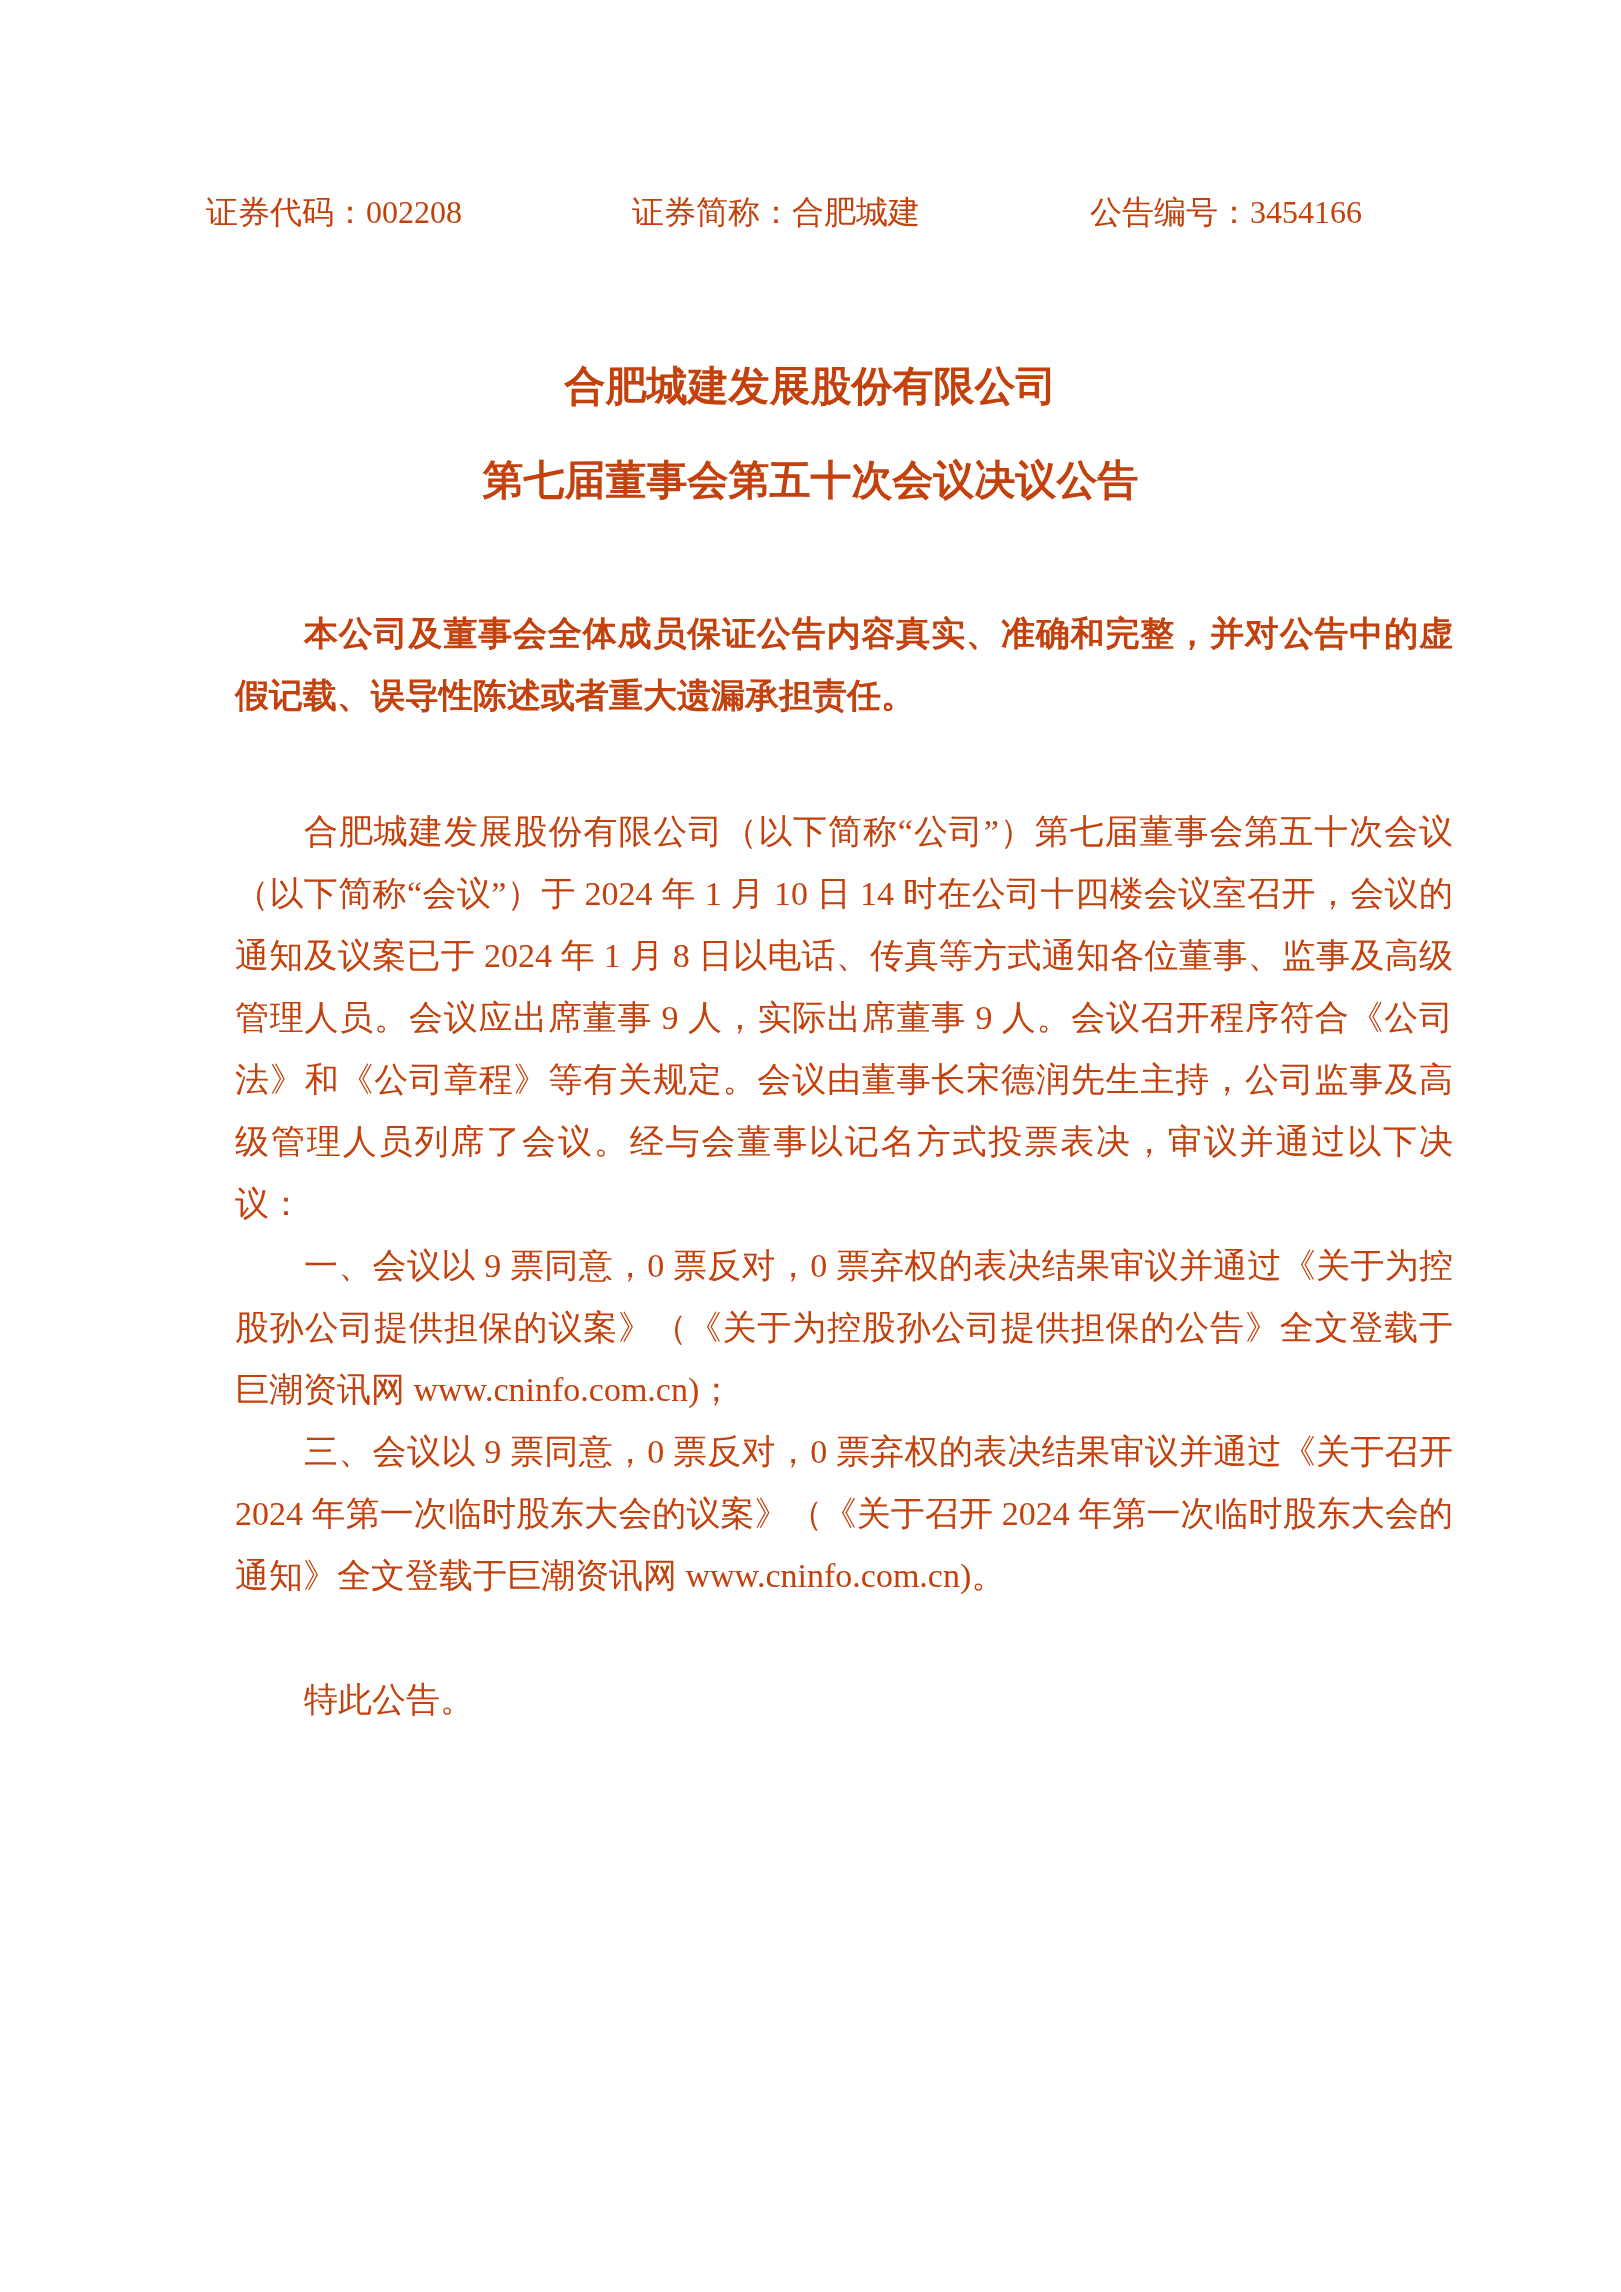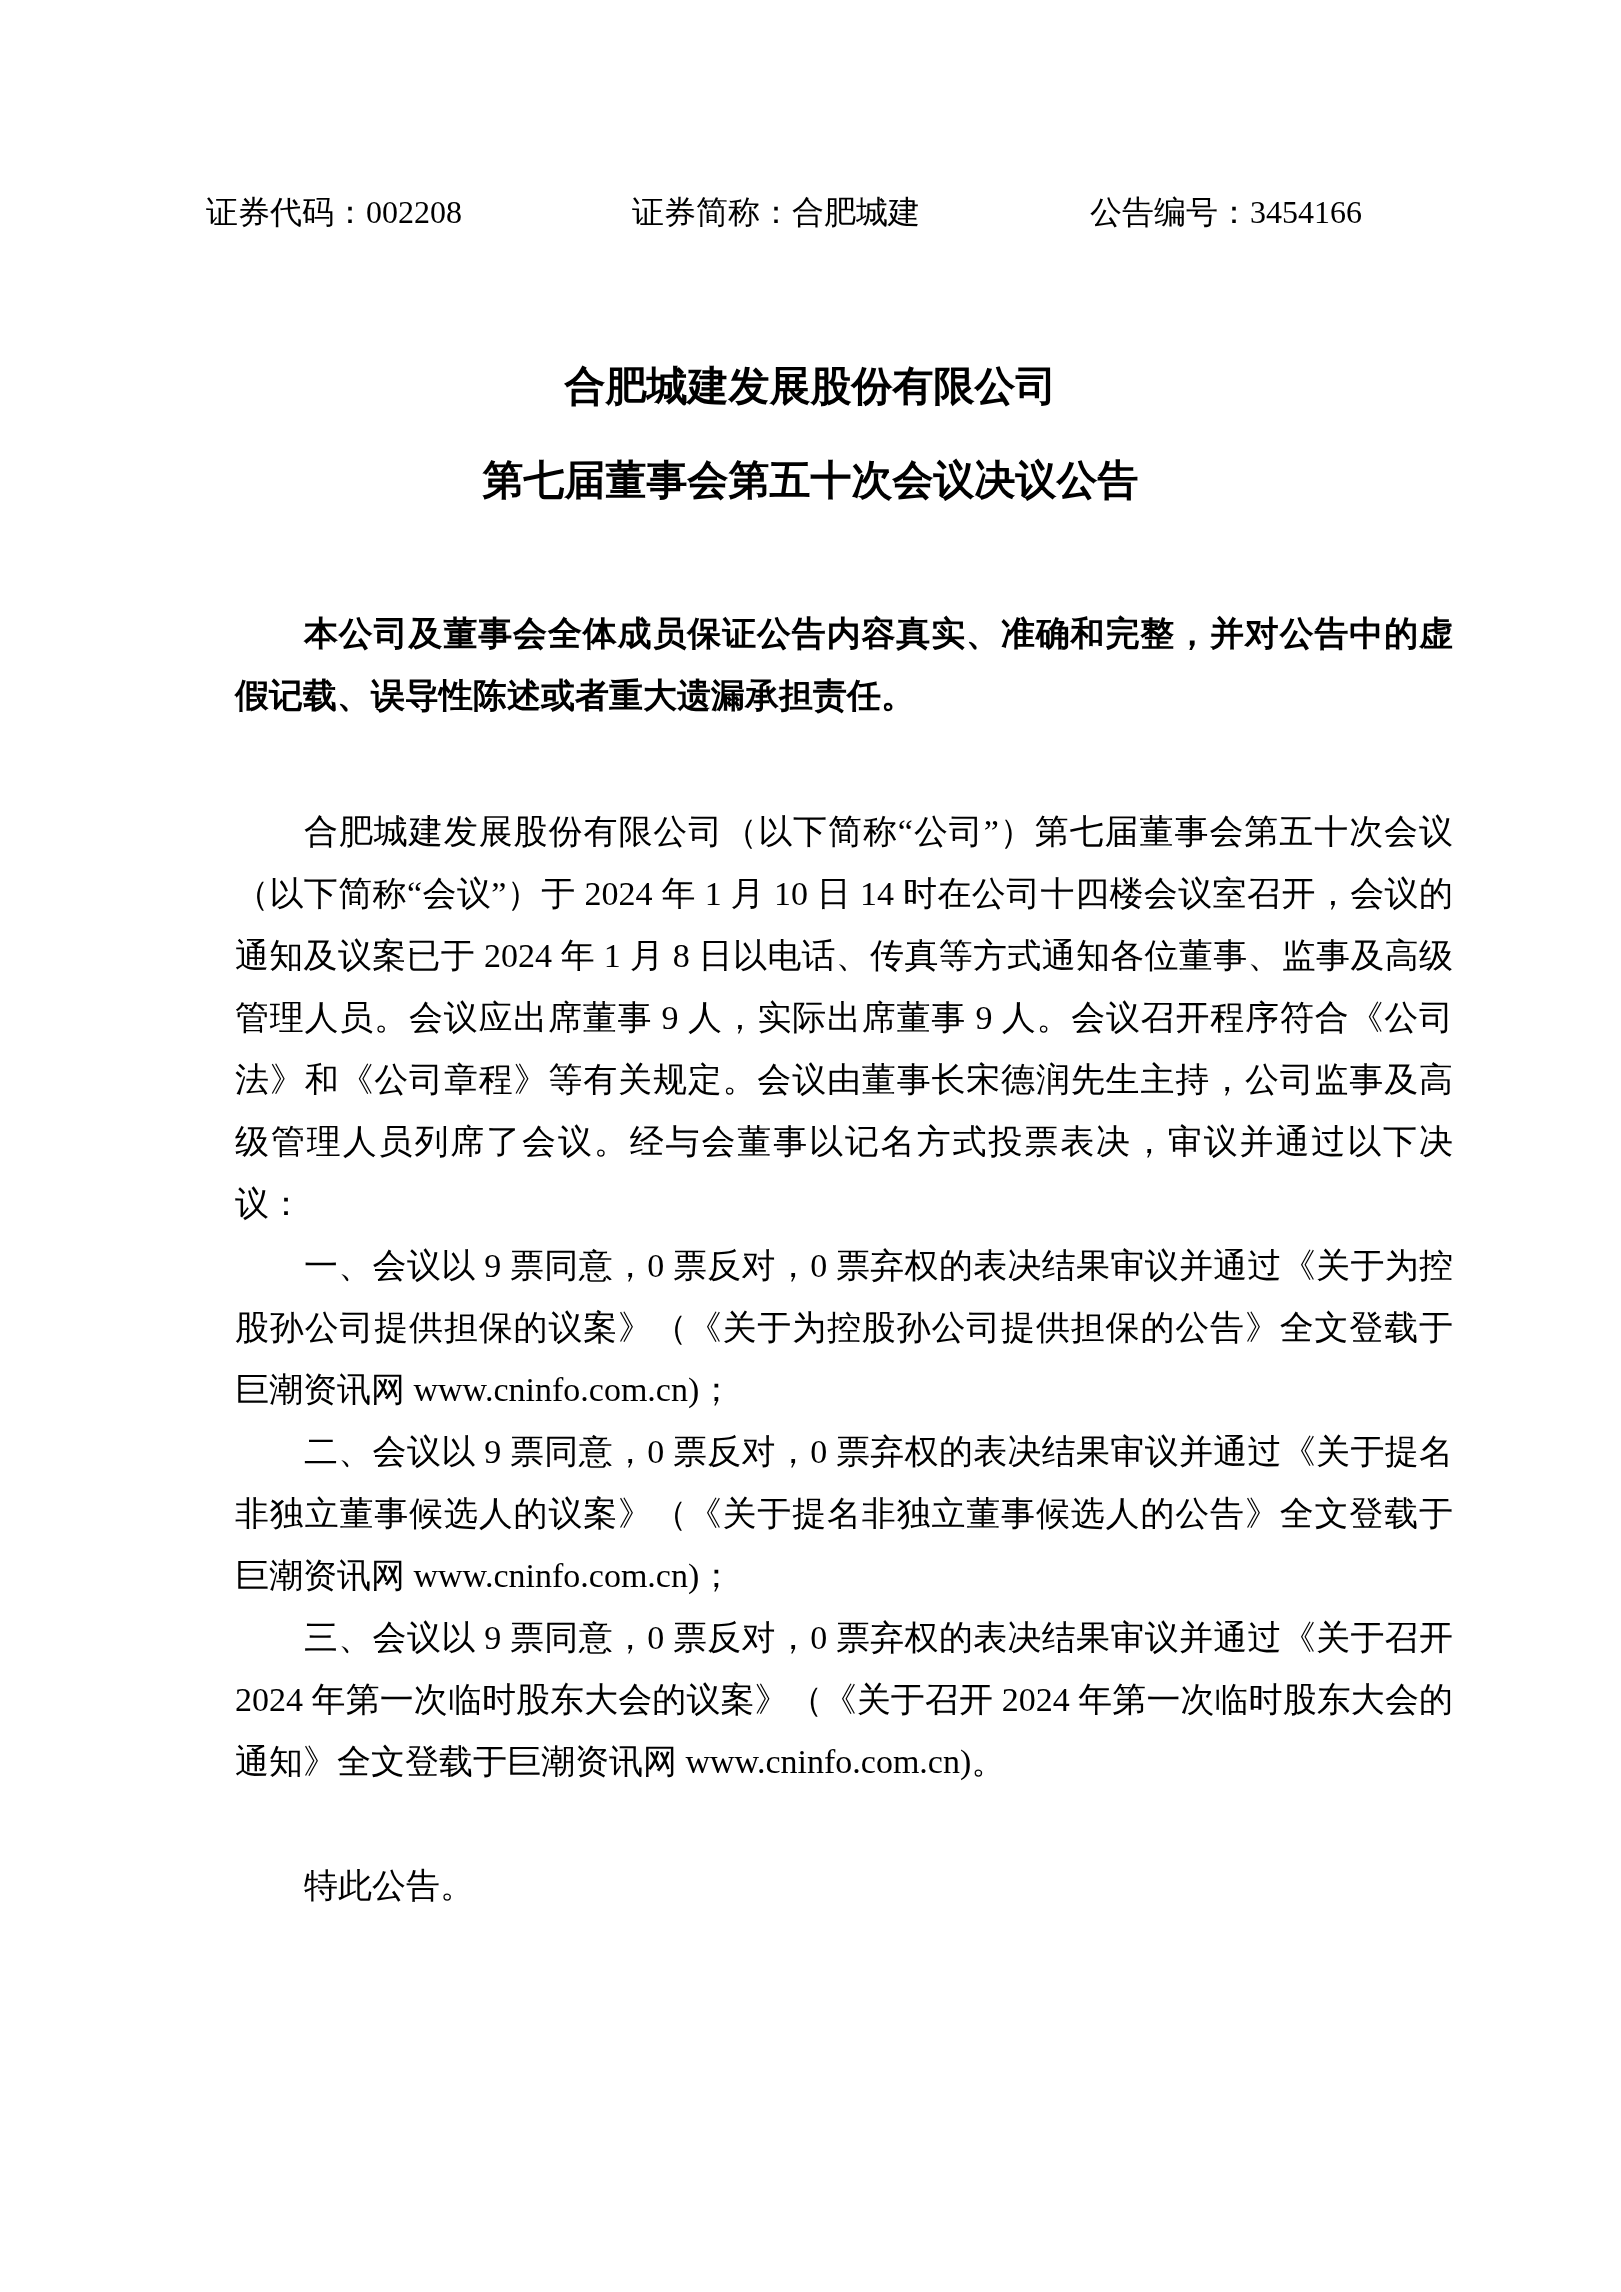--- a/index.html
+++ b/index.html
@@ -5,21 +5,21 @@
   * { margin: 0; padding: 0; box-sizing: border-box; }
   html, body { background: #888; }
   body { font-family: "Liberation Serif", "DejaVu Serif", serif; }
 
   .page {
     position: relative;
     width: 1621px;
     height: 2293px;
     margin: 0 auto;
     background: #ffffff;
-    color: #000000;
+    color: #c2410c;
     overflow: hidden;
   }
 
   .doc-header {
     display: flex;
     justify-content: space-between;
     align-items: baseline;
     padding-left: 206px;
     padding-right: 259px;
     padding-top: 192px;
@@ -83,21 +83,20 @@
     <div class="doc-title">合肥城建发展股份有限公司</div>
     <div class="doc-title second">第七届董事会第五十次会议决议公告</div>
   </div>
 
   <div class="content">
     <p class="statement">本公司及董事会全体成员保证公告内容真实、准确和完整，并对公告中的虚假记载、误导性陈述或者重大遗漏承担责任。</p>
 
     <div class="body-block">
       <p class="body-para">合肥城建发展股份有限公司（以下简称“公司”）第七届董事会第五十次会议（以下简称“会议”）于 2024 年 1 月 10 日 14 时在公司十四楼会议室召开，会议的通知及议案已于 2024 年 1 月 8 日以电话、传真等方式通知各位董事、监事及高级管理人员。会议应出席董事 9 人，实际出席董事 9 人。会议召开程序符合《公司法》和《公司章程》等有关规定。会议由董事长宋德润先生主持，公司监事及高级管理人员列席了会议。经与会董事以记名方式投票表决，审议并通过以下决议：</p>
       <p class="body-para">一、会议以 9 票同意，0 票反对，0 票弃权的表决结果审议并通过《关于为控股孙公司提供担保的议案》（《关于为控股孙公司提供担保的公告》全文登载于巨潮资讯网 www.cninfo.com.cn)；</p>
-      <p class="body-para">二、会议以 9 票同意，0 票反对，0 票弃权的表决结果审议并通过《关于提名非独立董事候选人的议案》（《关于提名非独立董事候选人的公告》全文登载于巨潮资讯网 www.cninfo.com.cn)；</p>
       <p class="body-para">三、会议以 9 票同意，0 票反对，0 票弃权的表决结果审议并通过《关于召开 2024 年第一次临时股东大会的议案》（《关于召开 2024 年第一次临时股东大会的通知》全文登载于巨潮资讯网 www.cninfo.com.cn)。</p>
     </div>
 
     <p class="closing">特此公告。</p>
   </div>
 
 </div>
 
 
 </body></html>

